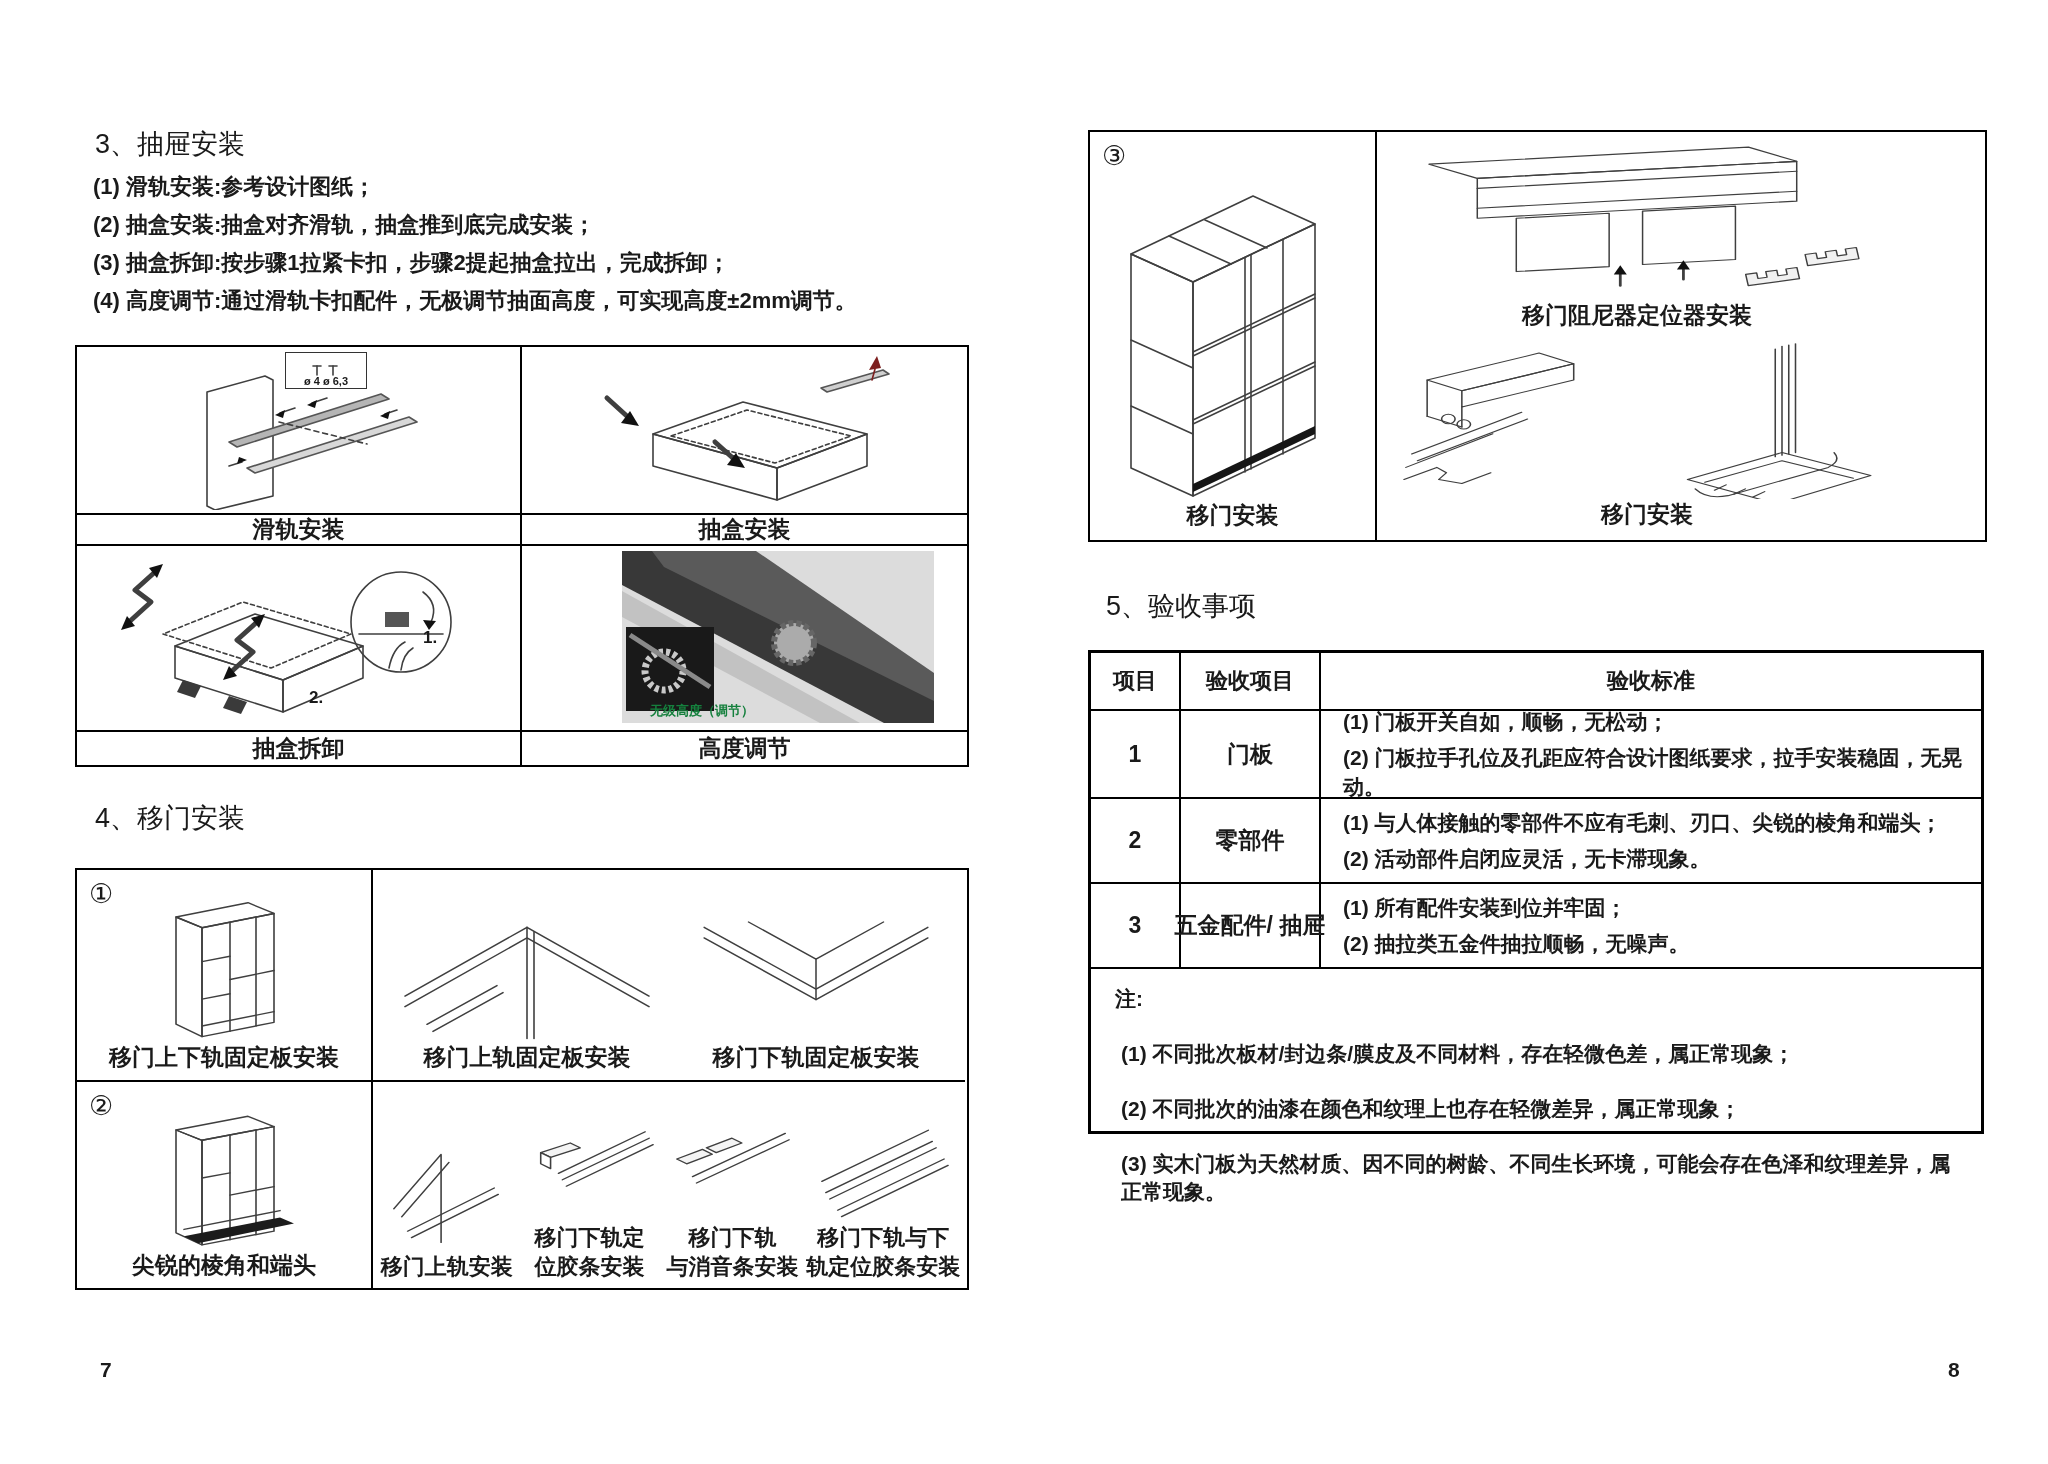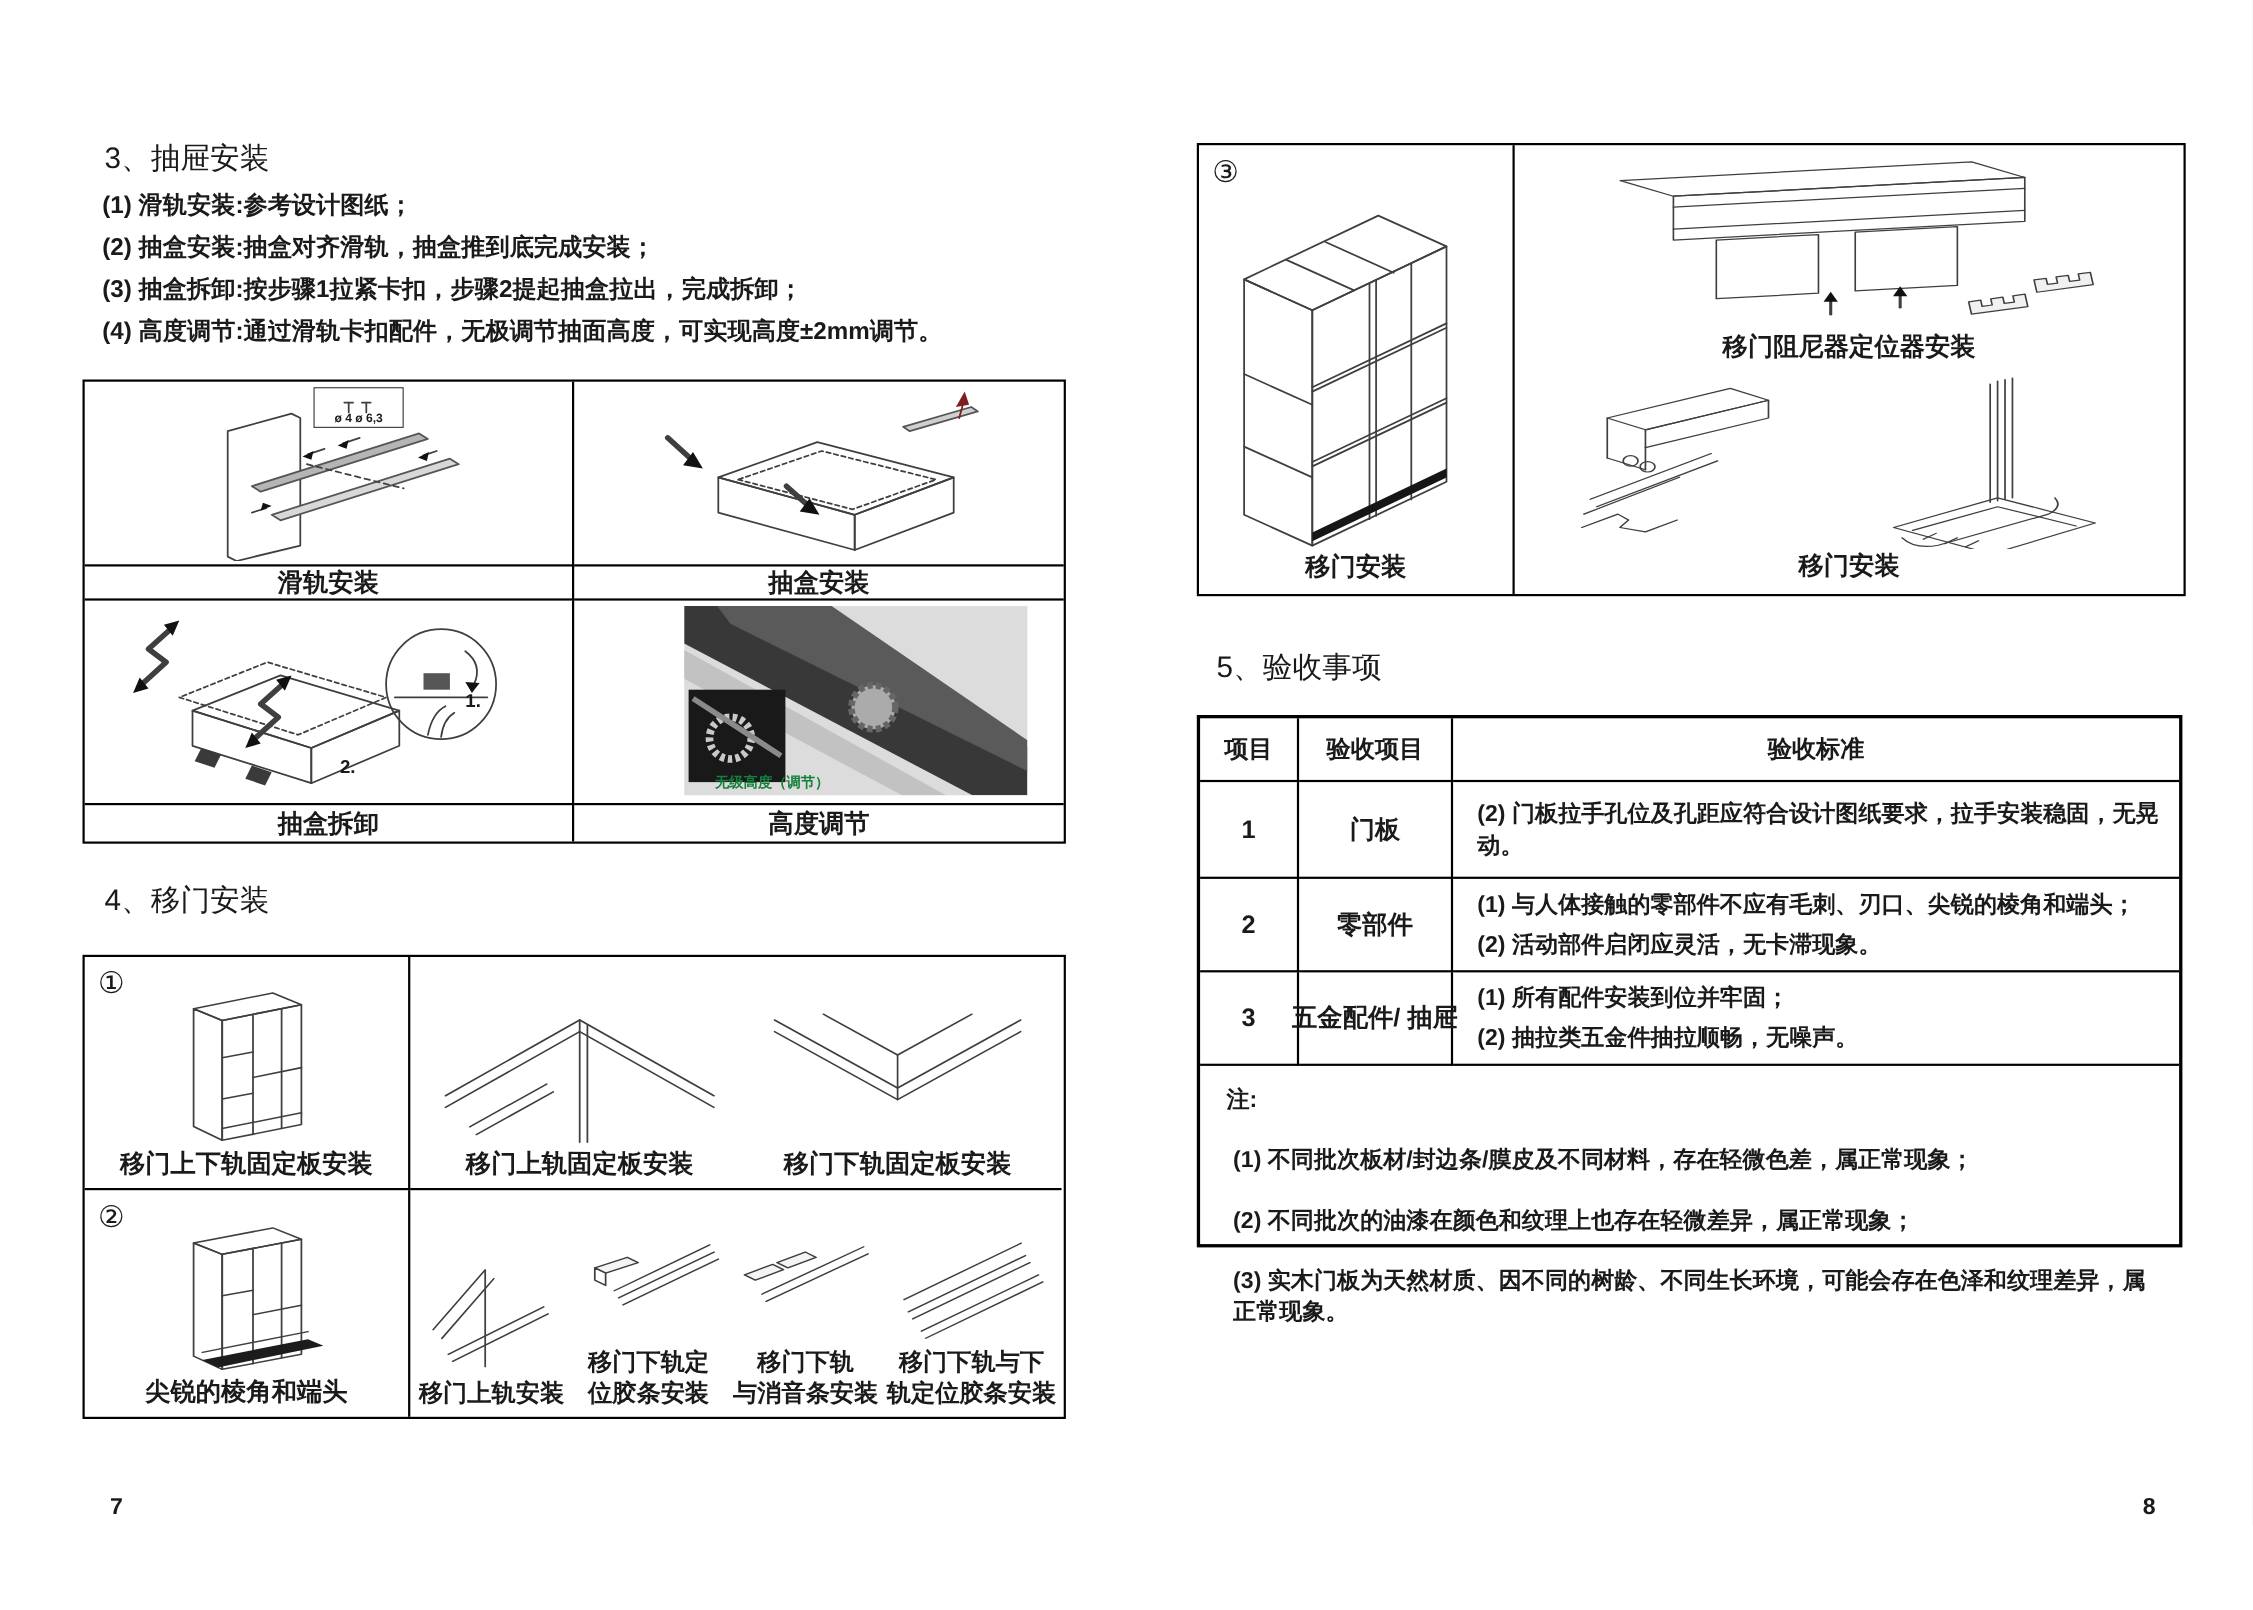--- a/index.html
+++ b/index.html
@@ -27,21 +27,21 @@
   
   .t2{display:grid;grid-template-columns:296px 592px;grid-template-rows:212px 206px;
       width:890px;border:2px solid #000;}
   .t2cell{position:relative;display:flex;flex-direction:column;align-items:center;justify-content:flex-end;padding-bottom:7px;}
   .marker{position:absolute;top:8px;left:12px;font-size:27px;font-weight:400;}
   .figrow{display:flex;align-items:flex-end;justify-content:space-evenly;width:100%;height:100%;}
   .figcol{display:flex;flex-direction:column;align-items:center;justify-content:flex-end;padding-bottom:7px;height:100%;}
   
   .f3{position:relative;width:895px;height:408px;border:2px solid #000;display:grid;grid-template-columns:287px 1fr;}
   .f3L{position:relative;display:flex;flex-direction:column;align-items:center;justify-content:flex-end;padding-bottom:9px;}
-  .f3R{display:flex;flex-direction:column;align-items:center;}
+  .f3R{display:flex;flex-direction:column;align-items:flex-start;}
   
   .acc{display:grid;grid-template-columns:90px 140px 1fr;grid-template-rows:58px 88px 85px 85px 1fr;
        width:890px;height:478px;border:3px solid #000;}
   .acc-h{display:flex;align-items:center;justify-content:center;font-size:22px;font-weight:700;}
   .acc-c{display:flex;align-items:center;justify-content:center;font-size:23px;font-weight:600;text-align:center;white-space:nowrap;}
   .acc-s{display:flex;flex-direction:column;justify-content:center;gap:7px;padding:8px 10px 8px 22px;
          font-size:21px;font-weight:600;line-height:29px;}
   .acc-note{grid-column:1/4;padding:16px 24px 0 24px;font-size:21px;font-weight:600;}
   .acc-note .nline{margin-top:27px;padding-left:6px;}
 </style>
@@ -344,20 +344,21 @@
     <div class="abs sec-title" style="left:18px;top:588px;">5、验收事项</div>
 
     <div class="abs acc" style="left:0;top:650px;">
       <div class="acc-h bR bB">项目</div>
       <div class="acc-h bR bB">验收项目</div>
       <div class="acc-h bB">验收标准</div>
 
       <div class="acc-c bR bB">1</div>
       <div class="acc-c bR bB">门板</div>
       <div class="acc-s bB">
+        <div>(1) 门板开关自如，顺畅，无松动；</div>
         <div>(2) 门板拉手孔位及孔距应符合设计图纸要求，拉手安装稳固，无晃动。</div>
       </div>
 
       <div class="acc-c bR bB">2</div>
       <div class="acc-c bR bB">零部件</div>
       <div class="acc-s bB">
         <div>(1) 与人体接触的零部件不应有毛刺、刃口、尖锐的棱角和端头；</div>
         <div>(2) 活动部件启闭应灵活，无卡滞现象。</div>
       </div>
 

